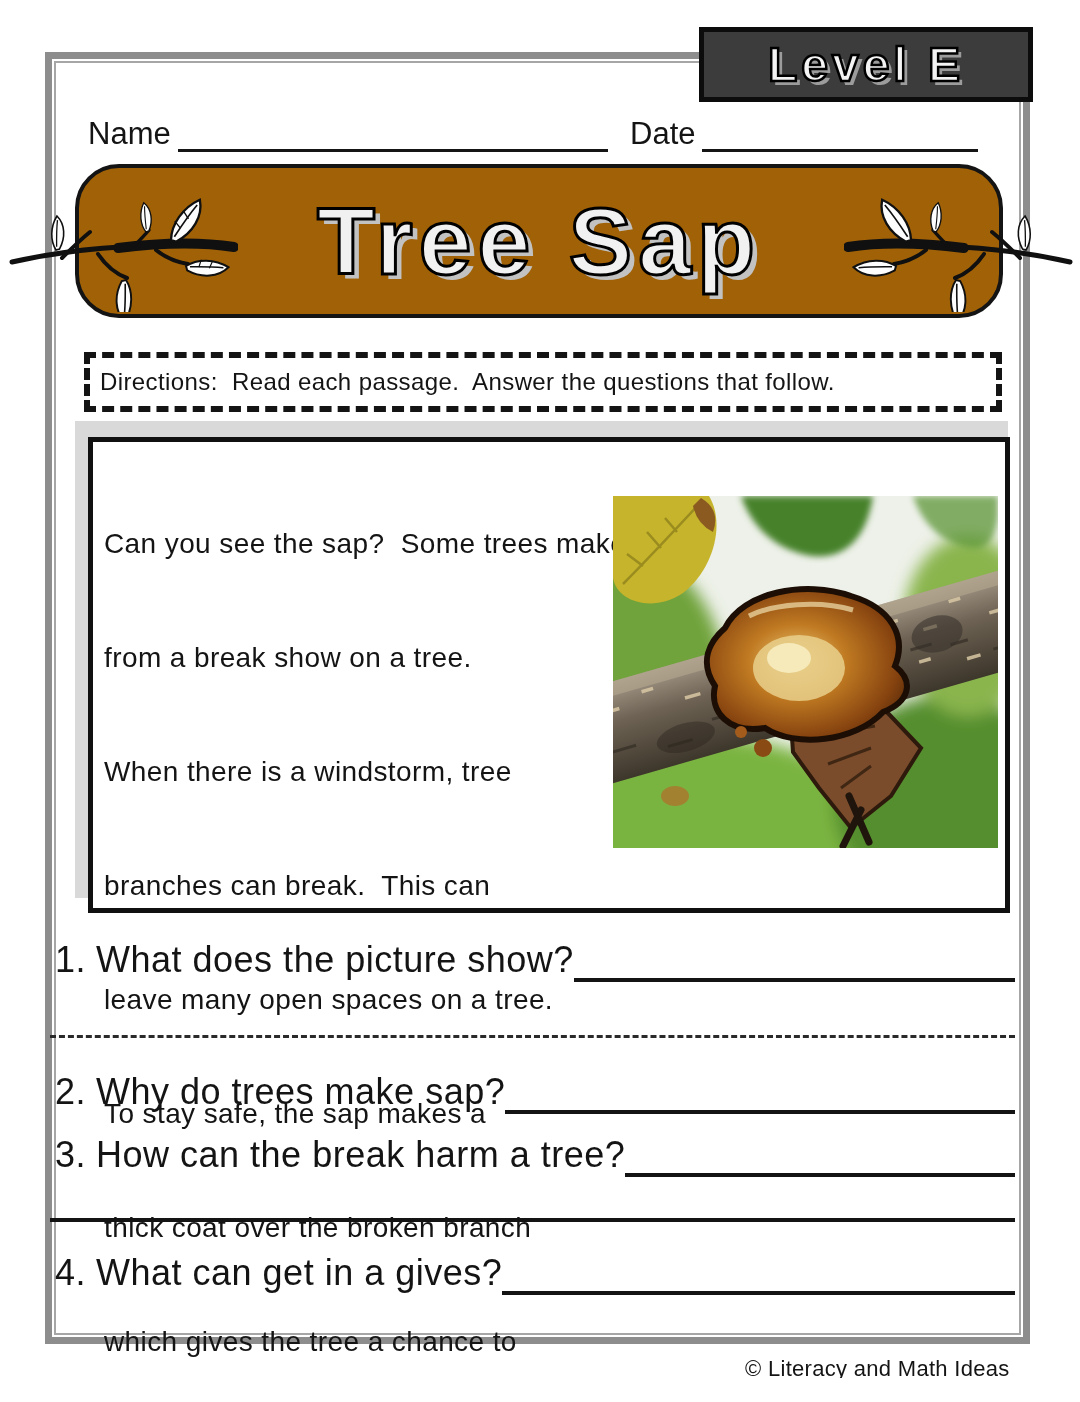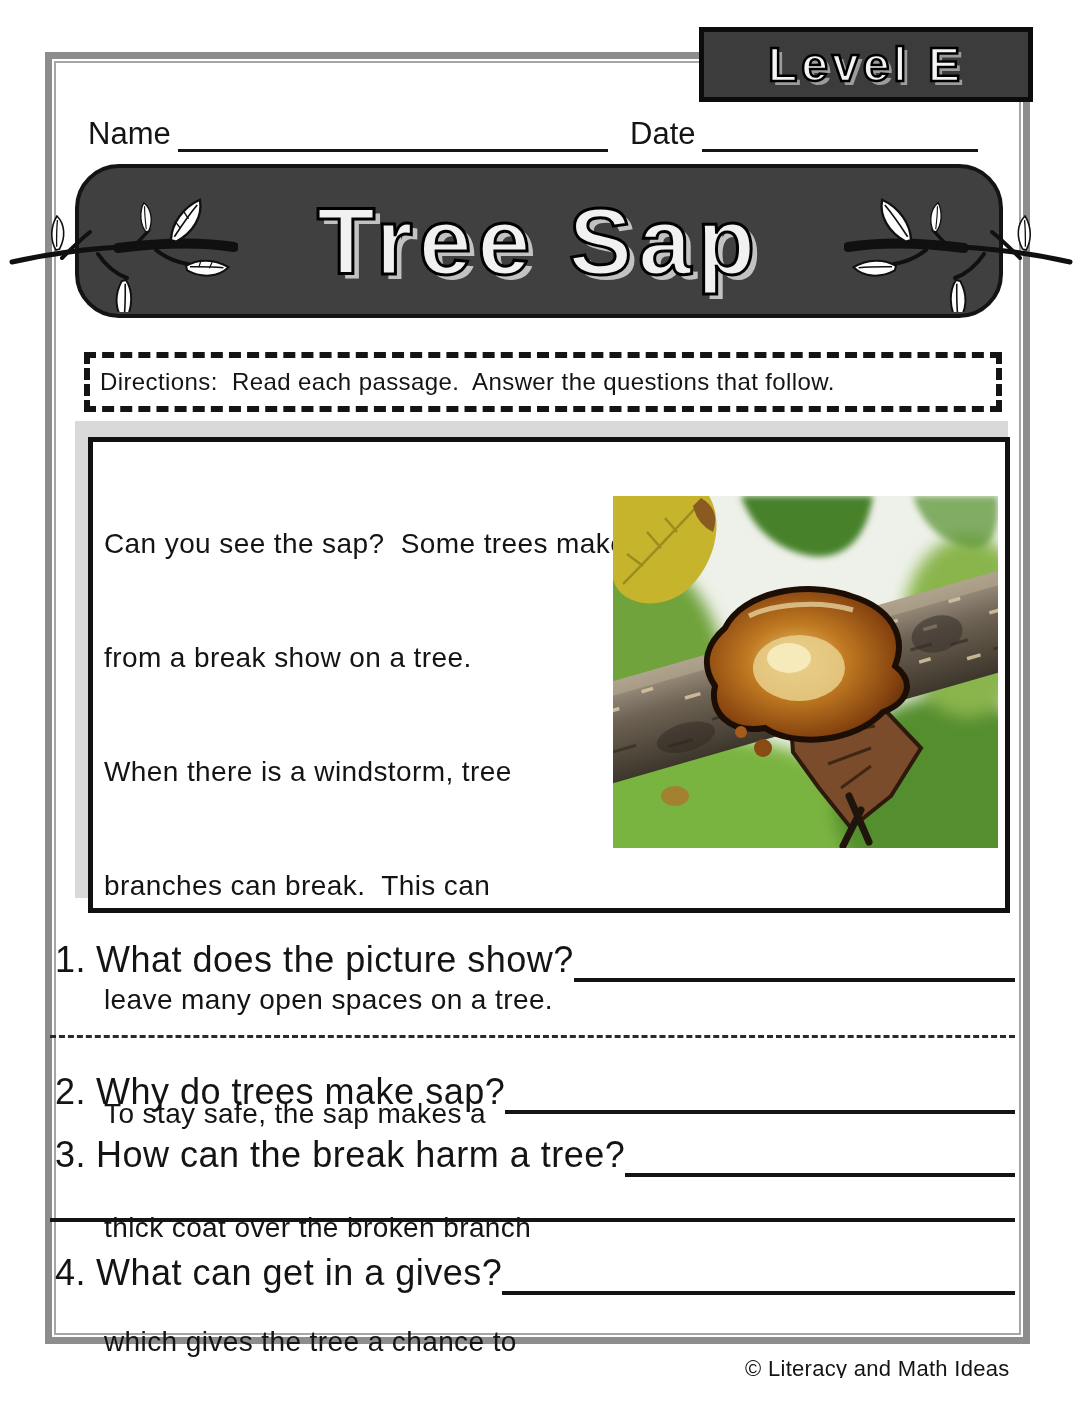--- a/index.html
+++ b/index.html
@@ -18,21 +18,21 @@
   
   .name-row { position:absolute; left:88px; top:116px; width:900px; height:40px; font-size:31px; z-index:2; }
   .nd-label { position:absolute; top:0; }
   .name-label { left:0; }
   .date-label { left:534px;margin-left:8px; }
   .write-line { position:absolute; border-bottom:3px solid #151515; height:36px; }
   .name-line { left:90px; width:430px; }
   .date-line { left:614px; width:276px; }
 
   
-  .title-box { position:absolute; left:75px; top:164px; width:928px; height:154px; border:4px solid #141414; border-radius:44px; background:#404040; z-index:2; display:flex; align-items:center; justify-content:center; }
+  .title-box { position:absolute; left:75px; top:164px; width:928px; height:154px; border:4px solid #141414; border-radius:44px; background:#a16207; z-index:2; display:flex; align-items:center; justify-content:center; }
   .title-text { font-size:95px; -webkit-text-stroke:3px #000; color:#f1f1f1; font-weight:bold; text-shadow:6px 5px 0 #c2c2c2; letter-spacing:6px; }
   .branch { position:absolute; width:232px; height:116px; top:196px; z-index:3; }
   .branch-left { left:6px; }
   .branch-right { left:844px; transform:scaleX(-1); }
 
   
   .directions-box { position:absolute; left:84px; top:352px; width:918px; height:60px; border:6px dashed #141414; z-index:2; display:flex; align-items:center; }
   .directions-text { font-size:24px; padding-left:10px; white-space:pre; letter-spacing:0.4px; }
 
   

